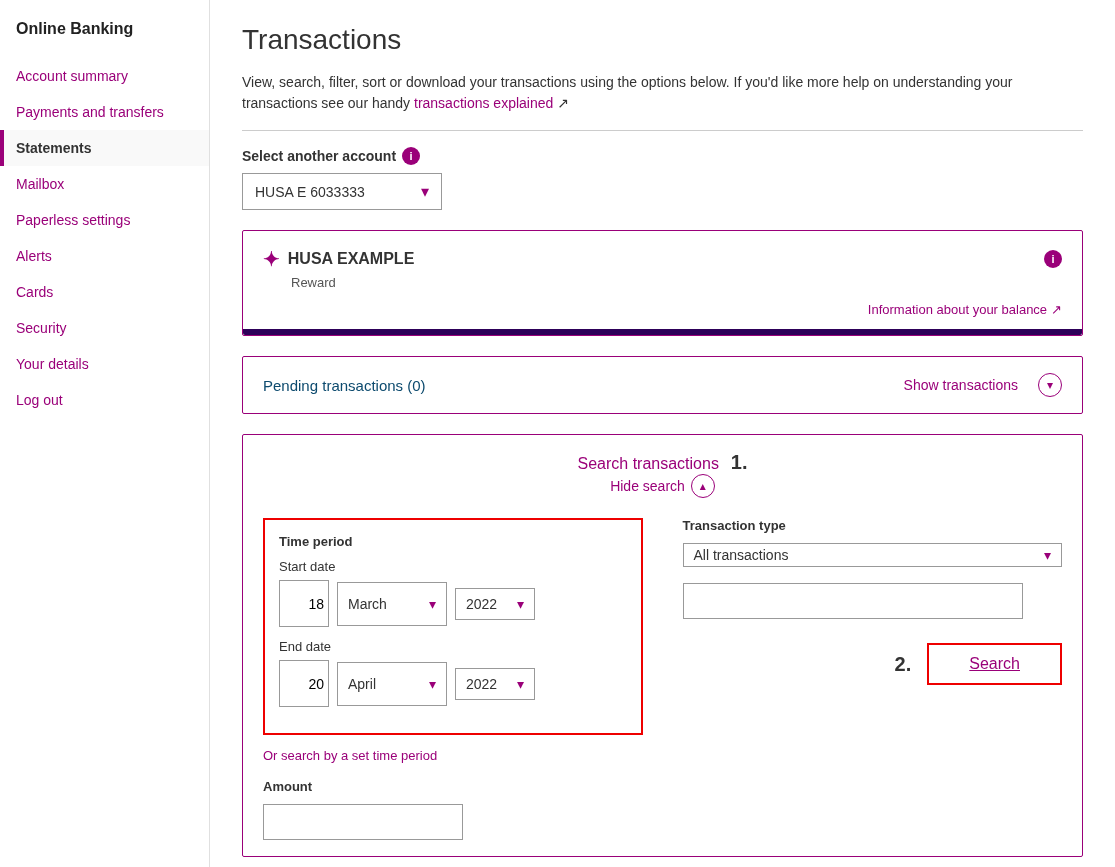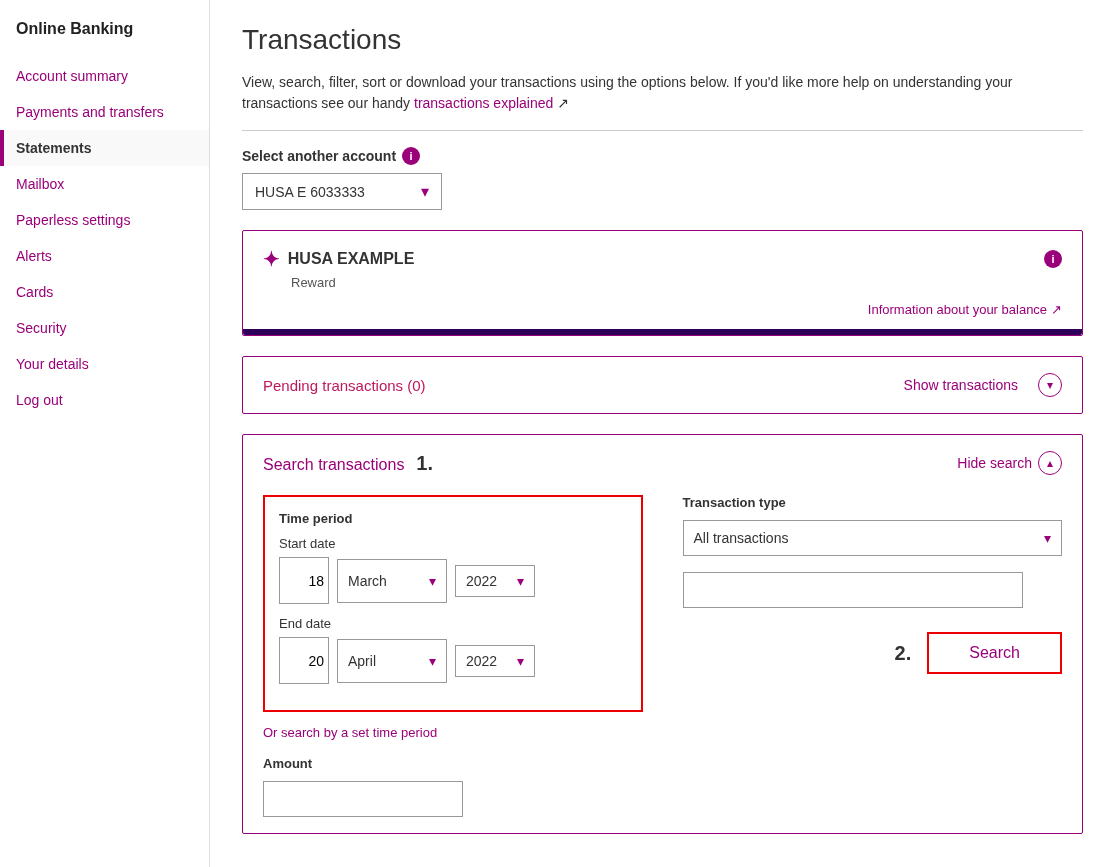--- a/index.html
+++ b/index.html
@@ -160,21 +160,21 @@
     .pending-section {
       border: 1px solid #9a0079;
       border-radius: 2px;
       padding: 16px 20px;
       margin-bottom: 20px;
       display: flex;
       justify-content: space-between;
       align-items: center;
     }
     .pending-title {
-      color: #be185d;
+      color: #0c4a6e;
       font-size: 15px;
       font-weight: normal;
     }
     .show-transactions-btn {
       color: #9a0079;
       font-size: 14px;
       cursor: pointer;
       display: flex;
       align-items: center;
       gap: 20px;
@@ -197,20 +197,21 @@
     .search-section {
       border: 1px solid #9a0079;
       border-radius: 2px;
       padding: 16px 20px;
     }
     .search-section-header {
       display: flex;
       justify-content: space-between;
       align-items: center;
       margin-bottom: 20px;
+      flex-direction: column;
     }
     .search-section-title {
       color: #9a0079;
       font-size: 16px;
       font-weight: normal;
     }
     .step-indicator {
       font-size: 20px;
       font-weight: bold;
       color: #333;
@@ -316,21 +317,21 @@
       font-size: 14px;
     }
 
     .transaction-type-section {
       margin-bottom: 16px;
     }
     .type-dropdown {
       display: flex;
       align-items: center;
       border: 1px solid #999;
-      height: 36px;
+      height: 24px;
       padding: 0 10px;
       min-width: 220px;
       cursor: pointer;
       background: #fff;
       justify-content: space-between;
       font-size: 14px;
       color: #333;
     }
     .type-dropdown .chevron { color: #9a0079; }
 
@@ -359,20 +360,21 @@
       color: #333;
     }
     .search-btn {
       border: 2px solid #e00;
       background: #fff;
       color: #9a0079;
       font-size: 16px;
       padding: 10px 40px;
       cursor: pointer;
       font-weight: normal;
+      text-decoration: underline;
     }
   </style>
 </head>
 <body>
 
 <nav class="sidebar">
   <div class="sidebar-title">Online Banking</div>
   <a class="sidebar-item">Account summary</a>
   <a class="sidebar-item">Payments and transfers</a>
   <a class="sidebar-item active">Statements</a>

